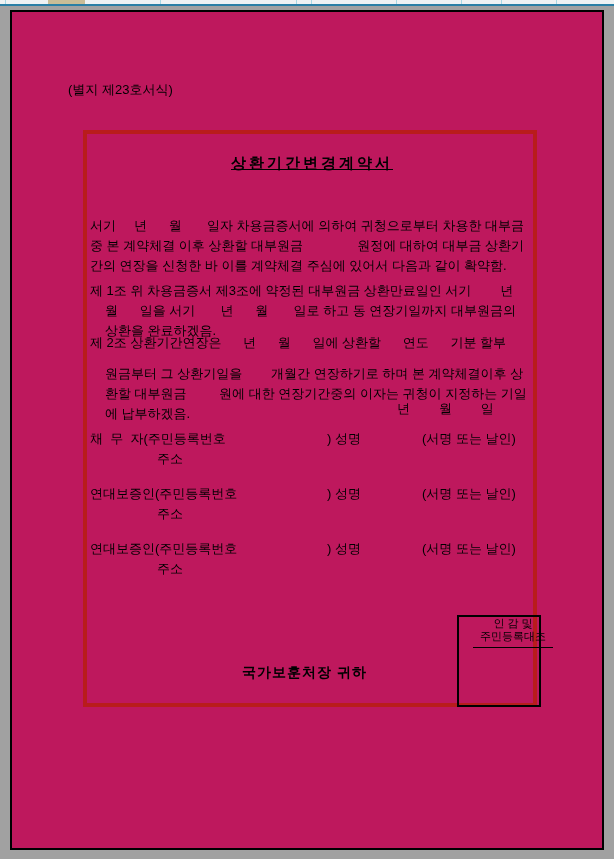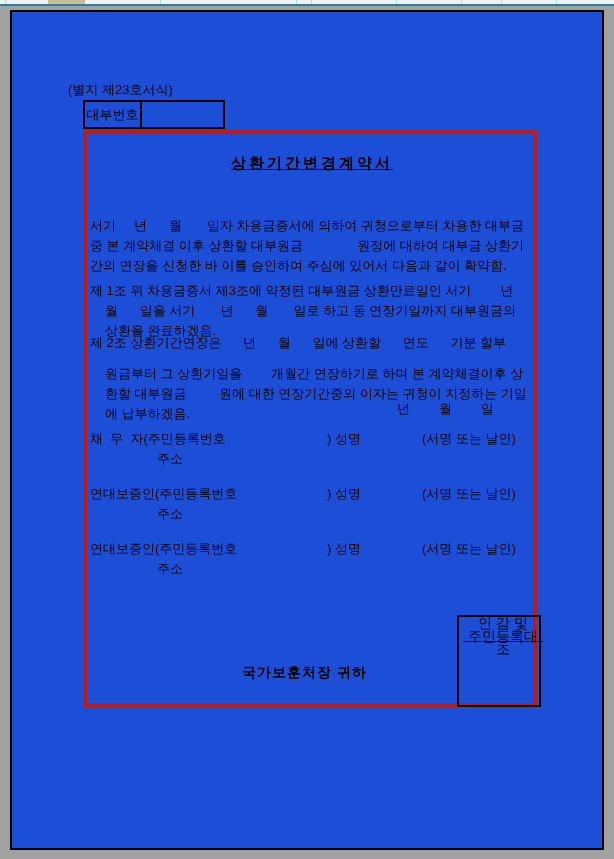--- a/index.html
+++ b/index.html
@@ -21,21 +21,21 @@
     position:absolute; left:48px; top:0; width:37px; height:4px;
     background:#c9bd97;
   }
   .toolbar-line {
     position:absolute; left:0; top:4px; width:614px; height:2px;
     background:#2a7fa5;
   }
   
   .page {
     position:absolute; left:10px; top:10px; width:594px; height:840px;
-    background:#1d4ed8; border:2px solid #000000;
+    background:#be185d; border:2px solid #000000;
   }
   .page * { position:absolute; white-space:pre; color:#000; }
   .form-code { left:56px; top:69px; font-size:13px; }
   .loan-table {
     left:71px; top:88px; width:142px; height:29px;
     border:2px solid #000;
   }
   .loan-label {
     left:0; top:0; width:57px; height:25px; line-height:25px;
     border-right:2px solid #000; text-align:center; font-size:13px;
@@ -64,23 +64,23 @@
   .date-line { left:310px; top:266px; font-size:13px; }
   .sg-role  { font-size:13px; }
   .sg-paren { font-size:13px; }
   .sg-seal  { font-size:13px; }
   .sg-addr  { font-size:13px; }
   .stamp-box {
     left:370px; top:481px; width:84px; height:92px;
     border:2px solid #000;
   }
   .stamp-head {
-    left:4px; top:0; width:80px; height:25px;
+    left:14px; top:0; width:80px; height:31px;
     border-bottom:1px solid #000;
-    font-size:14px; line-height:13px; text-align:center; white-space:pre-line;
+    font-size:11px; line-height:13px; text-align:center; white-space:pre-line;
   }
   .stamp-area { left:0; top:29px; width:80px; height:59px; }
   .recipient {
     left:155px; top:516px; font-size:14px; font-weight:bold; letter-spacing:1px;margin-top:14px;
   }
   .footer-note { left:310px; top:700px; font-size:12px; }
 </style>
 </head>
 <body>
 
@@ -94,32 +94,28 @@
   <div class="sep" style="left:461px"></div>
   <div class="sep" style="left:501px"></div>
   <div class="sep" style="left:556px"></div>
 </div>
 <div class="toolbar-line"></div>
 
 <div class="page">
 
   <div class="form-code">(별지 제23호서식)</div>
 
-  <div class="loan-table">
-    <div class="loan-label">대부번호</div>
-    <div class="loan-value"></div>
-  </div>
 
   <div class="main-box">
 
     <div class="doc-title">상환기간변경계약서</div>
 
     <div class="bodyline p1-0">서기     년      월       일자 차용금증서에 의하여 귀청으로부터 차용한 대부금</div>
     <div class="bodyline p1-1">중 본 계약체결 이후 상환할 대부원금               원정에 대하여 대부금 상환기</div>
-    <div class="bodyline p1-2">간의 연장을 신청한 바 이를 승인하여 주심에 있어서 다음과 같이 확약함.</div>
+    <div class="bodyline p1-2">간의 연장을 신청한 바 이를 계약체결 주심에 있어서 다음과 같이 확약함.</div>
 
     <div class="bodyline a1-0">제 1조 위 차용금증서 제3조에 약정된 대부원금 상환만료일인 서기        년</div>
     <div class="bodyline a1-1">월      일을 서기       년      월       일로 하고 동 연장기일까지 대부원금의</div>
     <div class="bodyline a1-2">상환을 완료하겠음.</div>
 
     <div class="bodyline a2-0">제 2조 상환기간연장은      년      월      일에 상환할      연도      기분 할부</div>
     <div class="bodyline a2-1">원금부터 그 상환기일을        개월간 연장하기로 하며 본 계약체결이후 상</div>
     <div class="bodyline a2-2">환할 대부원금         원에 대한 연장기간중의 이자는 귀청이 지정하는 기일</div>
     <div class="bodyline a2-3">에 납부하겠음.</div>
 

